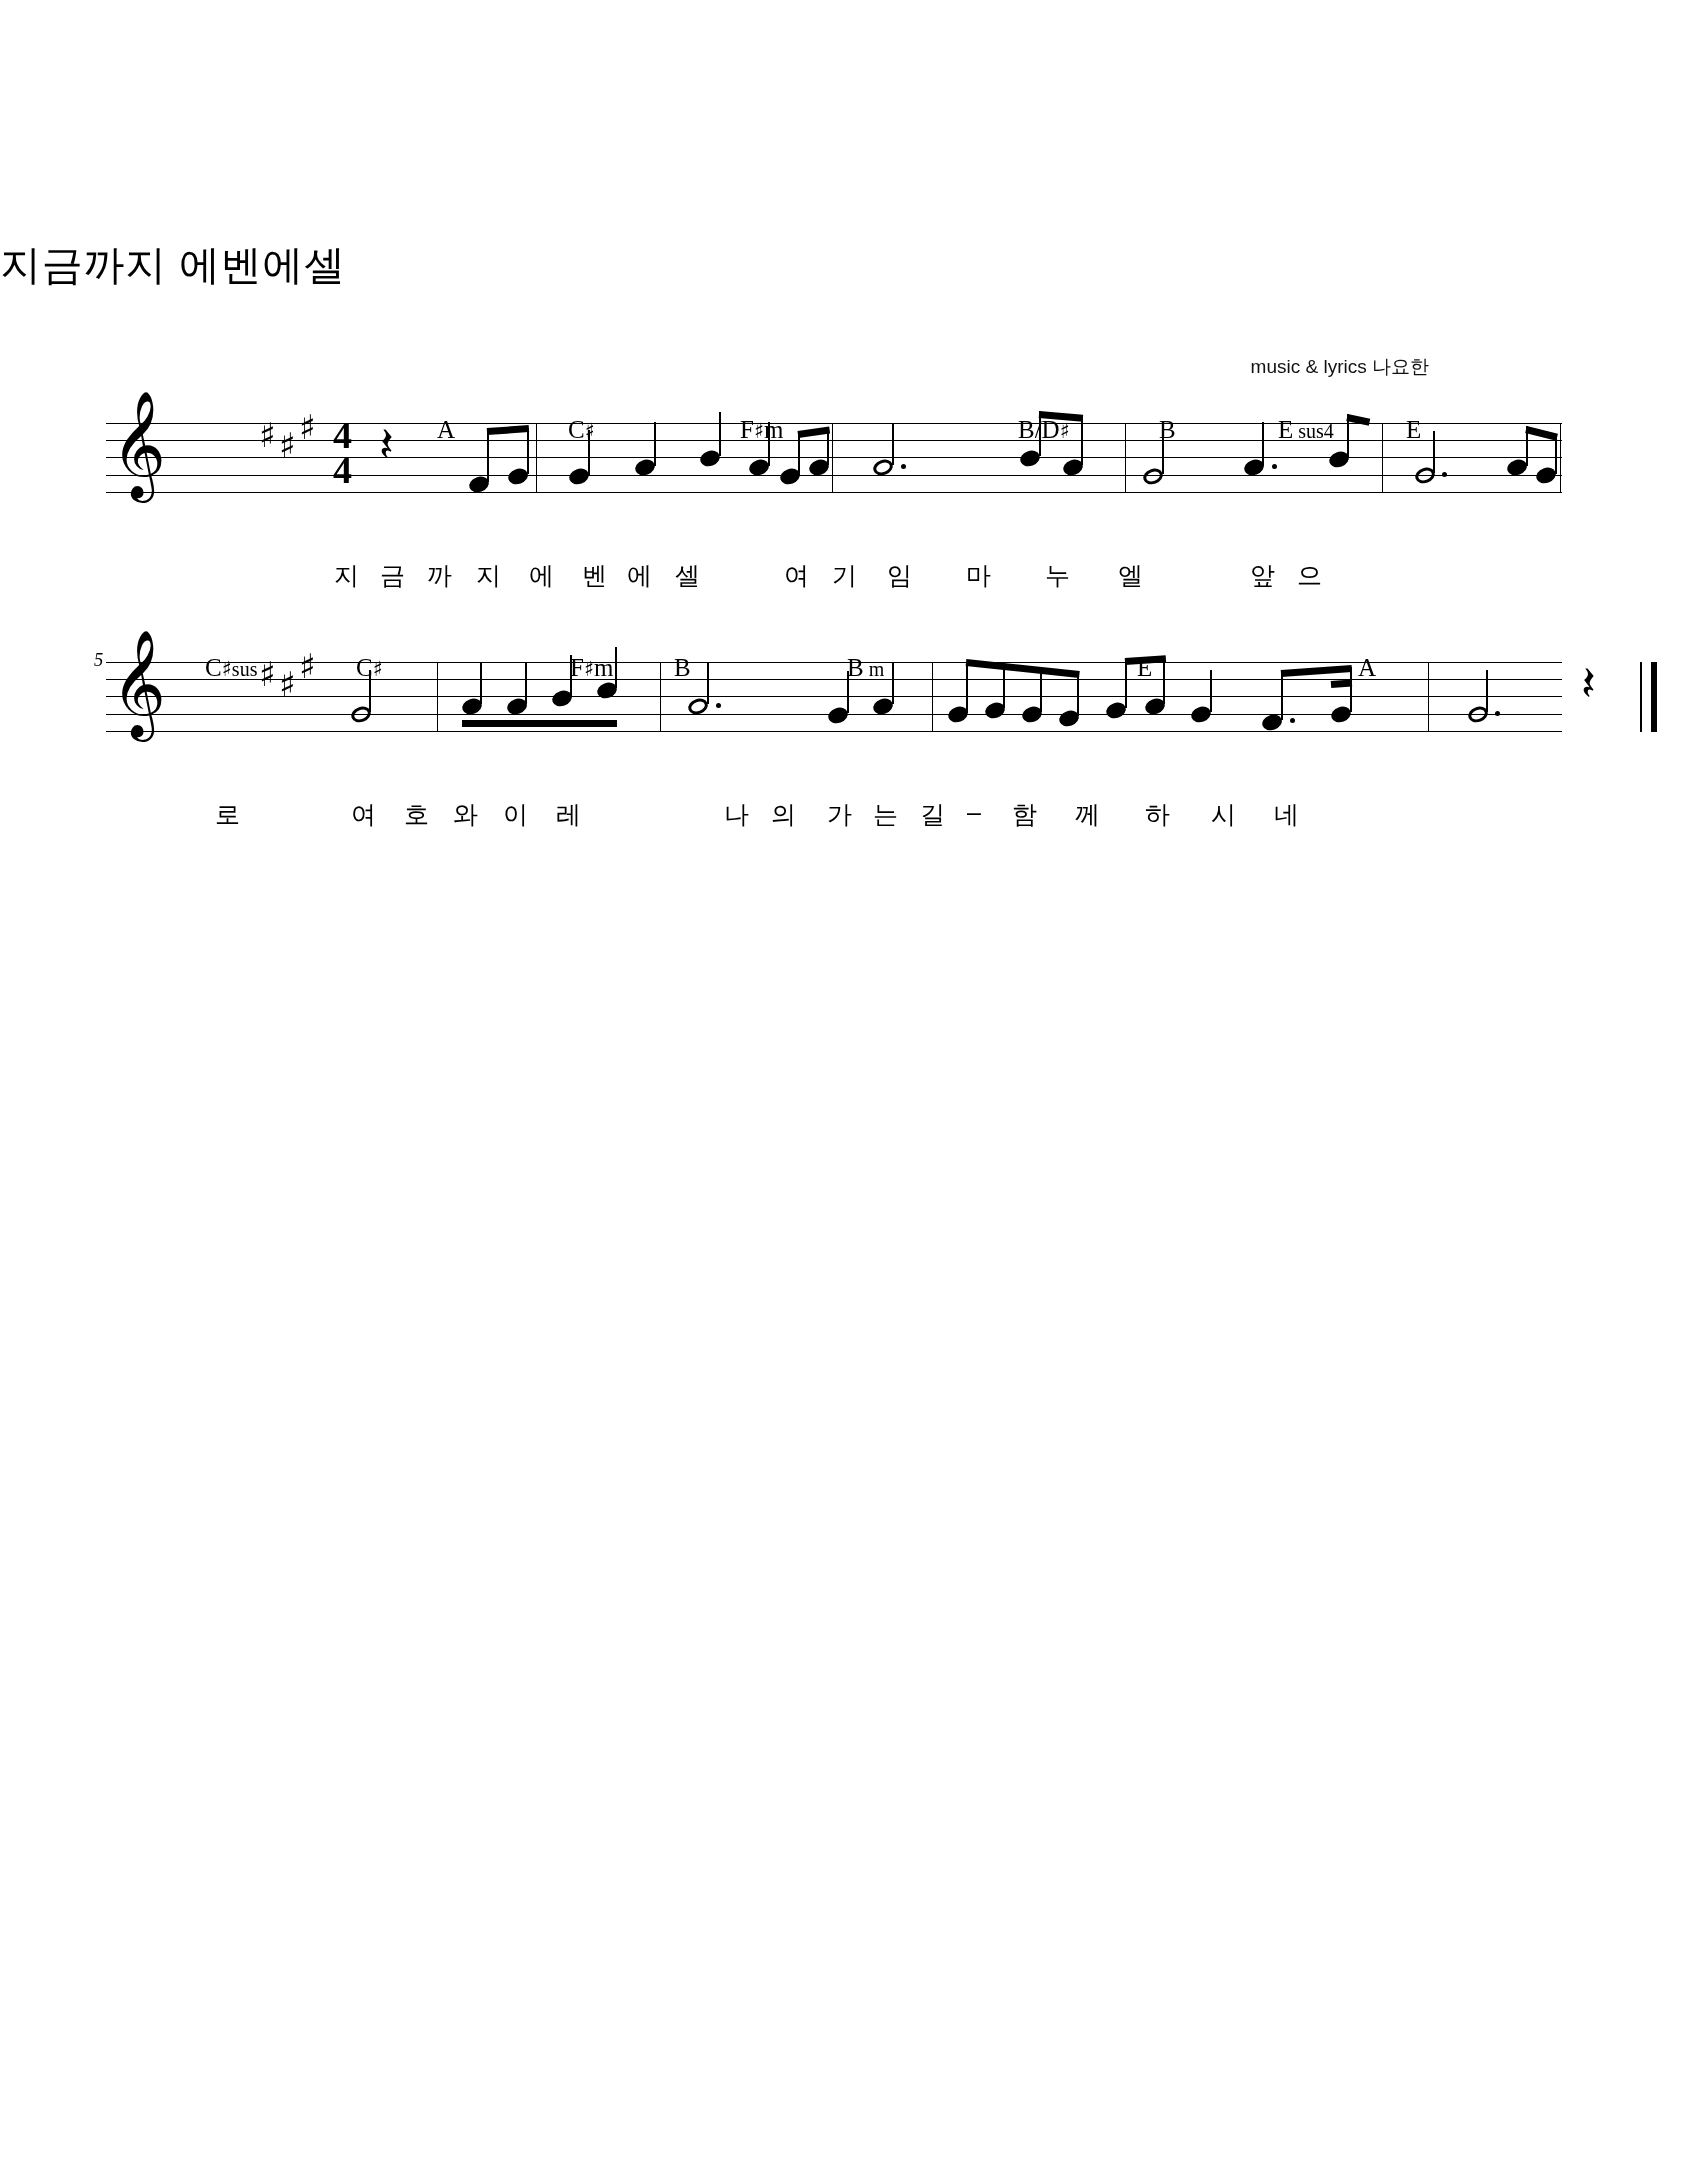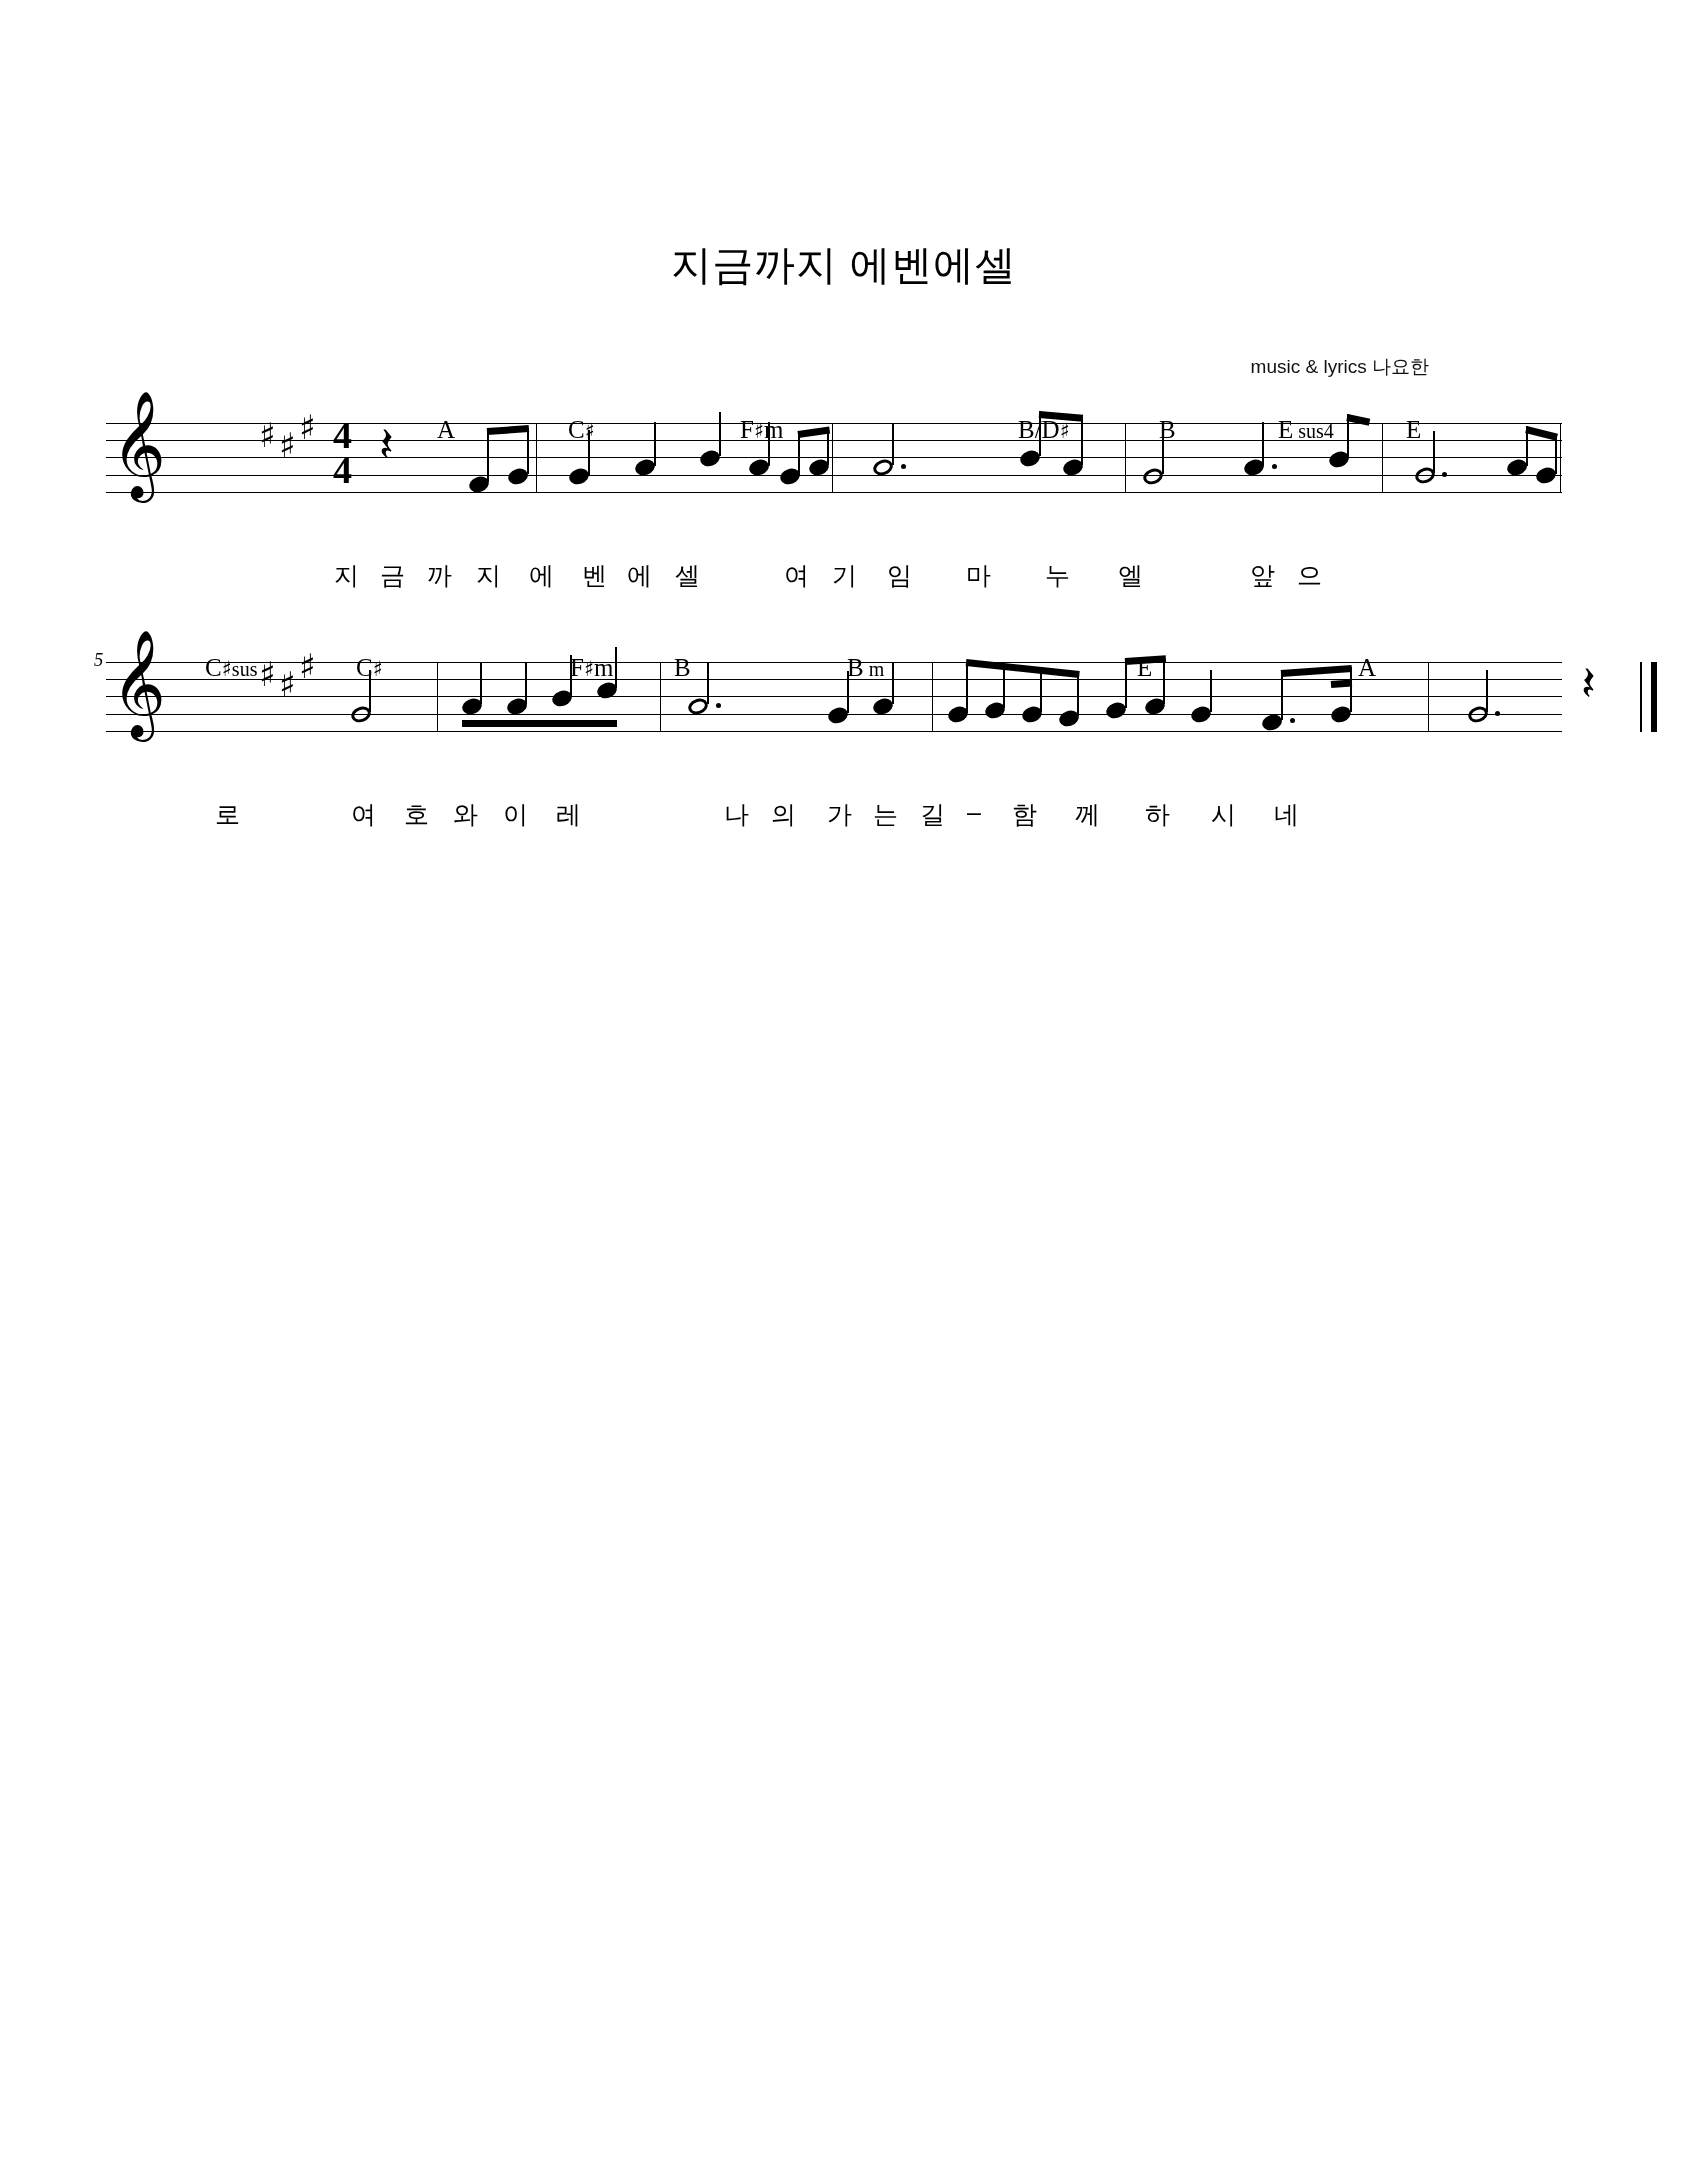--- a/index.html
+++ b/index.html
@@ -18,21 +18,21 @@
   .page {
     position: relative;
     width: 1687px;
     height: 2183px;
   }
   .title {
     position: absolute;
     top: 238px;
     left: 0;
     width: 1687px;
-    text-align: center;
+    text-align: left;
     font-family: "Liberation Sans", sans-serif;
     font-size: 41px;
     font-weight: 500;
     letter-spacing: 0.7px;
   }
   .credit {
     position: absolute;
     top: 354px;
     right: 258px;
     font-family: "Liberation Sans", sans-serif;

